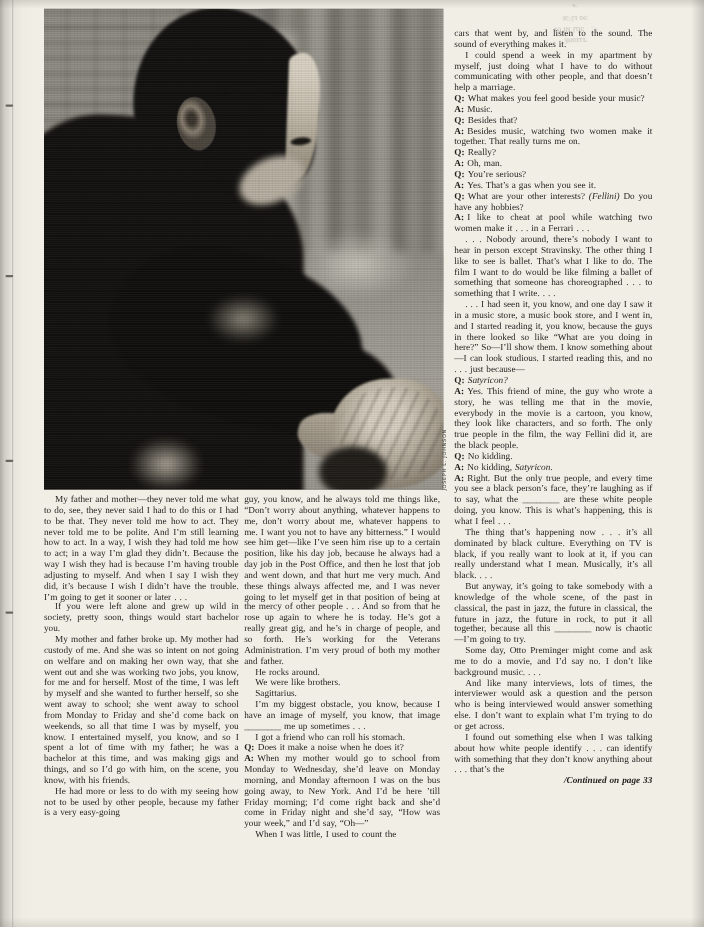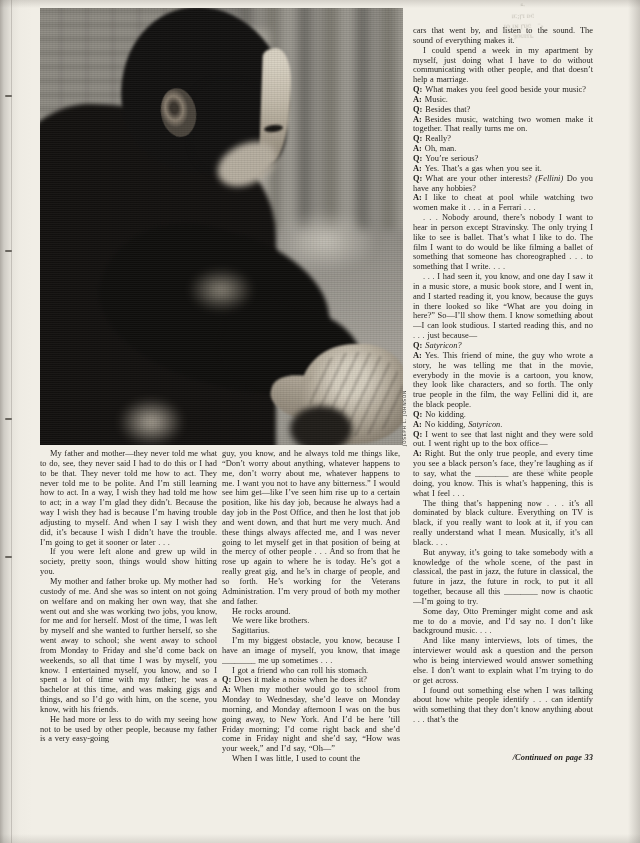--- a/index.html
+++ b/index.html
@@ -84,21 +84,21 @@
   .col{position:absolute;color:#201e1b;font-size:8.4px;line-height:9.85px;
     text-align:justify;word-spacing:.6px;}
   #col-left{left:40px;top:449px;width:177px;}
   #col-mid{left:222px;top:449px;width:178px;}
   #col-right{left:413px;top:26px;width:180px;}
   .para{margin:0;text-align:justify;font-family:Liberation Serif, serif;}
   .indent{text-indent:10px;}
   .flush{text-indent:0;}
   .q,.a{text-indent:0;}
   .spk{font-weight:bold;padding-right:3px;}
-  .continued{text-align:right;font-weight:bold;font-style:italic;margin-top:28px;}
+  .continued{text-align:right;font-weight:bold;font-style:italic;}
 </style>
 </head>
 <body>
 
 <div id="scan">
 
   <div class="edge-left"></div>
   <div class="edge-fold"></div>
   <div class="edge-top"></div>
   <div class="edge-right"></div>
@@ -141,21 +141,21 @@
         <div class="ph-fingers"></div>
       </div>
     <div class="ly ph-handshadow"></div>
     <div class="ly ph-grain"></div>
   </div>
 
   <div id="photo-credit">JOSEPH L. JOHNSON</div>
 
   <div class="col" id="col-left">
       <p class="para indent">My father and mother—they never told me what to do, see, they never said I had to do this or I had to be that. They never told me how to act. They never told me to be polite. And I’m still learning how to act. In a way, I wish they had told me how to act; in a way I’m glad they didn’t. Because the way I wish they had is because I’m having trouble adjusting to myself. And when I say I wish they did, it’s because I wish I didn’t have the trouble. I’m going to get it sooner or later . . .</p>
-      <p class="para indent">If you were left alone and grew up wild in society, pretty soon, things would show hitting you.</p>
+      <p class="para indent">If you were left alone and grew up wild in society, pretty soon, things would start bachelor you.</p>
       <p class="para indent">My mother and father broke up. My mother had custody of me. And she was so intent on not going on welfare and on making her own way, that she went out and she was working two jobs, you know, for me and for herself. Most of the time, I was left by myself and she wanted to further herself, so she went away to school; she went away to school from Monday to Friday and she’d come back on weekends, so all that time I was by myself, you know. I entertained myself, you know, and so I spent a lot of time with my father; he was a bachelor at this time, and was making gigs and things, and so I’d go with him, on the scene, you know, with his friends.</p>
       <p class="para indent">He had more or less to do with my seeing how not to be used by other people, because my father is a very easy-going</p>
     </div>
   <div class="col" id="col-mid">
       <p class="para flush">guy, you know, and he always told me things like, “Don’t worry about anything, whatever happens to me, don’t worry about me, whatever happens to me. I want you not to have any bitterness.” I would see him get—like I’ve seen him rise up to a certain position, like his day job, because he always had a day job in the Post Office, and then he lost that job and went down, and that hurt me very much. And these things always affected me, and I was never going to let myself get in that position of being at the mercy of other people . . . And so from that he rose up again to where he is today. He’s got a really great gig, and he’s in charge of people, and so forth. He’s working for the Veterans Administration. I’m very proud of both my mother and father.</p>
       <p class="para indent">He rocks around.</p>
       <p class="para indent">We were like brothers.</p>
       <p class="para indent">Sagittarius.</p>
       <p class="para indent">I’m my biggest obstacle, you know, because I have an image of myself, you know, that image ________ me up sometimes . . .</p>
       <p class="para indent">I got a friend who can roll his stomach.</p>
@@ -169,27 +169,26 @@
       <p class="para q"><b class="spk">Q:</b>What makes you feel good beside your music?</p>
       <p class="para a"><b class="spk">A:</b>Music.</p>
       <p class="para q"><b class="spk">Q:</b>Besides that?</p>
       <p class="para a"><b class="spk">A:</b>Besides music, watching two women make it together. That really turns me on.</p>
       <p class="para q"><b class="spk">Q:</b>Really?</p>
       <p class="para a"><b class="spk">A:</b>Oh, man.</p>
       <p class="para q"><b class="spk">Q:</b>You’re serious?</p>
       <p class="para a"><b class="spk">A:</b>Yes. That’s a gas when you see it.</p>
       <p class="para q"><b class="spk">Q:</b>What are your other interests? <i>(Fellini)</i> Do you have any hobbies?</p>
       <p class="para a"><b class="spk">A:</b>I like to cheat at pool while watching two women make it . . . in a Ferrari . . .</p>
-      <p class="para indent">. . . Nobody around, there’s nobody I want to hear in person except Stravinsky. The only trying I like to see is ballet. That’s what I like to do. The film I want to do would be like filming a ballet of something that someone has choreographed . . . to something that I write. . . .</p>
+      <p class="para indent">. . . Nobody around, there’s nobody I want to hear in person except Stravinsky. The other thing I like to see is ballet. That’s what I like to do. The film I want to do would be like filming a ballet of something that someone has choreographed . . . to something that I write. . . .</p>
       <p class="para indent">. . . I had seen it, you know, and one day I saw it in a music store, a music book store, and I went in, and I started reading it, you know, because the guys in there looked so like “What are you doing in here?” So—I’ll show them. I know something about—I can look studious. I started reading this, and no . . . just because—</p>
       <p class="para q"><b class="spk">Q:</b><i>Satyricon?</i></p>
       <p class="para a"><b class="spk">A:</b>Yes. This friend of mine, the guy who wrote a story, he was telling me that in the movie, everybody in the movie is a cartoon, you know, they look like characters, and so forth. The only true people in the film, the way Fellini did it, are the black people.</p>
       <p class="para q"><b class="spk">Q:</b>No kidding.</p>
       <p class="para a"><b class="spk">A:</b>No kidding, <i>Satyricon</i>.</p>
-      <p class="para q"><b class="spk">Q:</b>I went to see that last night and they were sold out. I went right up to the box office—</p>
       <p class="para a"><b class="spk">A:</b>Right. But the only true people, and every time you see a black person’s face, they’re laughing as if to say, what the ________ are these white people doing, you know. This is what’s happening, this is what I feel . . .</p>
       <p class="para indent">The thing that’s happening now . . . it’s all dominated by black culture. Everything on TV is black, if you really want to look at it, if you can really understand what I mean. Musically, it’s all black. . . .</p>
       <p class="para indent">But anyway, it’s going to take somebody with a knowledge of the whole scene, of the past in classical, the past in jazz, the future in classical, the future in jazz, the future in rock, to put it all together, because all this ________ now is chaotic—I’m going to try.</p>
       <p class="para indent">Some day, Otto Preminger might come and ask me to do a movie, and I’d say no. I don’t like background music. . . .</p>
       <p class="para indent">And like many interviews, lots of times, the interviewer would ask a question and the person who is being interviewed would answer something else. I don’t want to explain what I’m trying to do or get across.</p>
       <p class="para indent">I found out something else when I was talking about how white people identify . . . can identify with something that they don’t know anything about . . . that’s the</p>
       <p class="para continued">/Continued on page 33</p>
     </div>
 
 </div>

